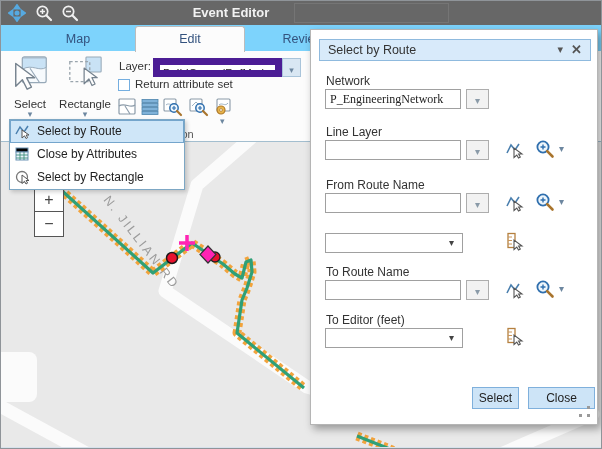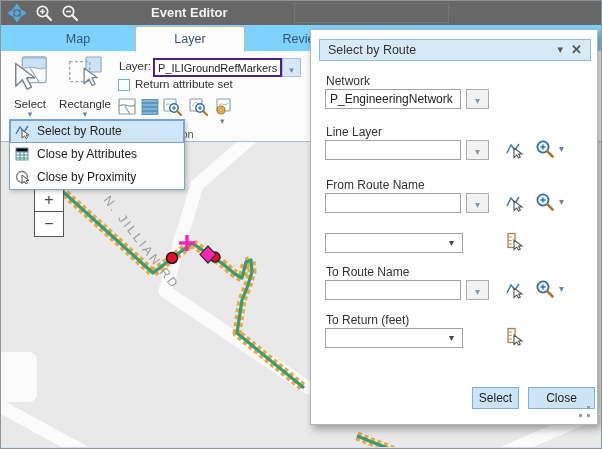--- a/index.html
+++ b/index.html
@@ -3,41 +3,41 @@
 <meta charset="utf-8">
 <style>
   * { margin:0; padding:0; box-sizing:border-box; }
   html,body { width:602px; height:449px; }
   body { font-family:"Liberation Sans", sans-serif; }
   .window { position:relative; width:602px; height:449px; background:#e9e9e9;
             border:1px solid #8f9499; overflow:hidden; }
 
   
   .titlebar { position:absolute; left:0; top:0; width:602px; height:24px; background:#676767; z-index:20; }
-  .titlebar .title { position:absolute; left:150px; top:4px; width:160px; text-align:left;
+  .titlebar .title { position:absolute; left:150px; top:4px; width:160px; text-align:center;
                      color:#f2f2f2; font-size:13px; font-weight:bold; }
   .tb-icon { position:absolute; top:3px; width:18px; height:18px; cursor:pointer; }
   .dock-outline { position:absolute; left:293px; top:2px; width:155px; height:20px; border:1px solid #757575; }
 
   
   .tabrow { position:absolute; left:0; top:24px; width:602px; height:26px; background:#7dd3fc; z-index:5; }
   .tab { position:absolute; top:2px; height:24px; line-height:24px; text-align:center;
          color:#33527e; font-size:12.5px; cursor:pointer; }
   .tab.active { top:1px; height:26px; line-height:25px; background:#fcfcfc;
                 border:1px solid #bcbcbc; border-bottom:none; border-radius:3px 3px 0 0; }
 
   
   .ribbon { position:absolute; left:0; top:50px; width:602px; height:91px; background:#fcfcfc;
             border-bottom:1px solid #a3becf; z-index:4; }
   .big-btn { position:absolute; top:4px; text-align:center; cursor:pointer; }
   .big-btn .lbl { font-size:11.5px; color:#333; margin-top:1px; }
   .caret { color:#6d87a0; font-size:9px; line-height:8px; }
   .layer-lbl { position:absolute; left:118px; top:9px; font-size:11.5px; color:#333; }
   .layer-combo { position:absolute; left:152px; top:7px; width:129px; height:19px; background:#fff;
-                 border:2px solid #4c1d95; font-size:11px; color:#222; line-height:17px;
+                 border:7px solid #4c1d95; font-size:11px; color:#222; line-height:17px;
                  padding-left:3px; white-space:nowrap; overflow:hidden; }
   .layer-caret { position:absolute; left:281px; top:7px; width:19px; height:19px; background:#d9e7f3;
                  border:1px solid #a9c4da; text-align:center; line-height:17px; cursor:pointer; }
   .chk { position:absolute; left:117px; top:28px; width:12px; height:12px; background:#fff;
          border:1px solid #74aee0; cursor:pointer; }
   .chk-lbl { position:absolute; left:134px; top:27px; font-size:11.5px; color:#333; }
   .sm-icon { position:absolute; top:46px; width:21px; height:20px; cursor:pointer; }
   .gear-caret { position:absolute; left:219px; top:66px; }
   .group-lbl { position:absolute; left:130px; top:77px; width:80px; text-align:center;
                font-size:11px; color:#555; }
@@ -63,21 +63,21 @@
   .panel { position:absolute; left:309px; top:28px; width:288px; height:396px; background:#fff;
            border:1px solid #b5b5b5; box-shadow:3px 4px 8px rgba(0,0,0,.35); z-index:10; }
   .panel-header { position:absolute; left:8px; top:9px; width:272px; height:22px; background:#d8eafa;
                   border:1px solid #8fbade; }
   .panel-title { position:absolute; left:8px; top:3px; font-size:12.5px; color:#333; }
   .ph-caret { position:absolute; right:27px; top:3px; color:#555; font-size:11px; cursor:pointer; }
   .ph-close { position:absolute; right:8px; top:2px; color:#555; font-size:13px; font-weight:bold; cursor:pointer; }
   .f-lbl { position:absolute; left:15px; font-size:12px; color:#333; }
   .f-combo { position:absolute; left:14px; width:136px; height:20px; background:#fff;
              border:1px solid #a0a0a0; font-size:12px; color:#222; padding:0 4px;
-             font-family:Liberation Sans, sans-serif; }
+             font-family:Liberation Serif, serif; }
   div.f-combo { line-height:18px; white-space:nowrap; overflow:hidden; }
   .f-caretbtn { position:absolute; left:155px; width:23px; height:20px; background:#f2f2f2;
                 border:1px solid #adadad; text-align:center; line-height:18px; cursor:pointer; }
   .f-caretbtn span { color:#8a9aa8; font-size:10px; }
   .inner-caret { position:absolute; font-size:10px; color:#444; pointer-events:none; }
   .p-icon { position:absolute; cursor:pointer; }
   .mag-caret { position:absolute; font-size:10px; color:#6d87a0; cursor:pointer; }
   .p-btn { position:absolute; top:357px; height:22px; background:#cde4f7; border:1px solid #7fb0dc;
            font-size:12px; color:#222; text-align:center; line-height:20px; cursor:pointer; }
   .grip { position:absolute; right:4px; bottom:4px; width:14px; height:14px; cursor:nwse-resize; }
@@ -140,21 +140,21 @@
       <circle cx="7.5" cy="7.5" r="5.2" fill="none" stroke="#f0f0f0" stroke-width="1.7"></circle>
       <path d="M11.5 11.5 L16 16" stroke="#f0f0f0" stroke-width="2.2" stroke-linecap="round"></path>
       <path d="M5 7.5 H10" stroke="#f0f0f0" stroke-width="1.5"></path>
     </svg>
     <div class="title">Event Editor</div>
     <div class="dock-outline"></div>
   </div>
 
   <div class="tabrow">
     <div class="tab" style="left:22px;width:110px">Map</div>
-    <div class="tab active" style="left:134px;width:110px">Layer</div>
+    <div class="tab active" style="left:134px;width:110px">Edit</div>
     <div class="tab" style="left:246px;width:112px">Review</div>
   </div>
 
   <div class="ribbon">
 
     <div class="big-btn" style="left:6px;width:46px">
       <svg width="38" height="38" viewBox="0 0 40 40">
         <rect x="12" y="2" width="25" height="27" rx="2" fill="#f6fafd" stroke="#97a9b8" stroke-width="1.3"></rect>
         <path d="M12 3 H37 V13 C30 18, 22 9, 12 15 Z" fill="#c9e2f5" stroke="#97a9b8" stroke-width="1"></path>
         <path d="M20 14 L30 29" stroke="#97a9b8" stroke-width="1.2" fill="none"></path>
@@ -233,21 +233,21 @@
         <rect x="1" y="6" width="12" height="8" fill="#eaf4fb" stroke="#6d94b5" stroke-width="1"></rect>
         <path d="M1 9 H13 M1 12 H13 M5 6 V14 M9 6 V14" stroke="#3f8e7c" stroke-width="0.9"></path>
       </svg>
       <span>Close by Attributes</span>
     </div>
     <div class="menu-item">
       <svg width="16" height="16" viewBox="0 0 16 16">
         <circle cx="7" cy="8" r="5.5" fill="none" stroke="#777" stroke-width="1.3"></circle>
         <path d="M7 6 L7 14.5 L9.5 12.3 L11 15 L12.6 14.1 L11.1 11.5 L14 11.5 Z" fill="#fff" stroke="#555" stroke-width="1"></path>
       </svg>
-      <span>Close by Proximity</span>
+      <span>Select by Rectangle</span>
     </div>
   </div>
 
   <div class="panel">
     <div class="panel-header">
       <span class="panel-title">Select by Route</span>
       <span class="ph-caret">▾</span>
       <span class="ph-close">✕</span>
     </div>
 
@@ -298,21 +298,21 @@
       <path d="M2 13 L6 5 L10 10 L14 4" stroke="#4a7fae" stroke-width="1.6" fill="none"></path>
       <path d="M9 8 L9 17.5 L11.8 15 L13.5 18 L15.3 17 L13.6 14 L17 14 Z" fill="#fff" stroke="#555" stroke-width="1.1"></path>
     </svg>
     <svg class="p-icon" style="left:224px;top:249px" width="20" height="20" viewBox="0 0 20 20">
       <circle cx="8" cy="8" r="5.6" fill="#eef6fc" stroke="#2f6fae" stroke-width="1.8"></circle>
       <path d="M8 5.5 V10.5 M5.5 8 H10.5" stroke="#2f6fae" stroke-width="1.4"></path>
       <path d="M12.2 12.2 L17.5 17.5" stroke="#a9742c" stroke-width="2.6" stroke-linecap="round"></path>
     </svg>
     <span class="mag-caret" style="left:248px;top:253px">▾</span>
 
-    <div class="f-lbl" style="top:283px">To Return (feet)</div>
+    <div class="f-lbl" style="top:283px">To Editor (feet)</div>
     <input class="f-combo" style="top: 298px; width: 138px;" value="">
     <span class="inner-caret" style="left:138px;top:302px">▾</span>
     <svg class="p-icon" style="left:194px;top:297px" width="19" height="19" viewBox="0 0 19 19">
       <rect x="3" y="1.5" width="7" height="14" fill="#fff" stroke="#b5803f" stroke-width="1.3"></rect>
       <path d="M3 5 H7 M3 8.5 H7 M3 12 H7" stroke="#c9955a" stroke-width="1.2"></path>
       <path d="M9 8 L9 17.5 L11.8 15 L13.5 18 L15.3 17 L13.6 14 L17 14 Z" fill="#fff" stroke="#555" stroke-width="1.1"></path>
     </svg>
 
     <div class="p-btn" style="left:161px;width:47px">Select</div>
     <div class="p-btn" style="left:217px;width:67px">Close</div>

